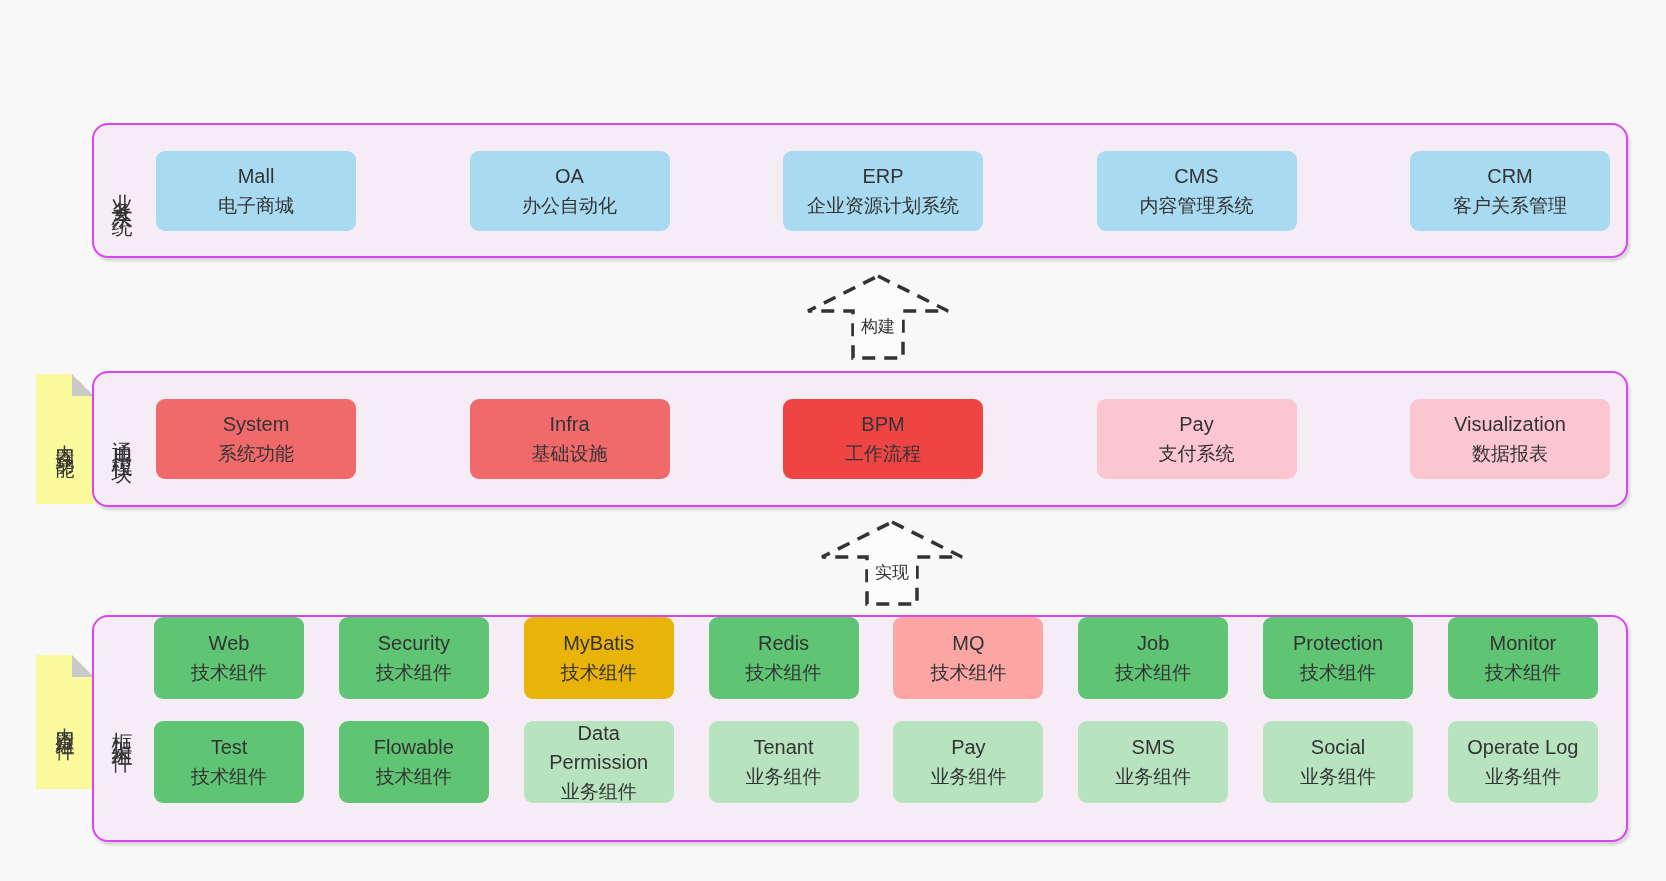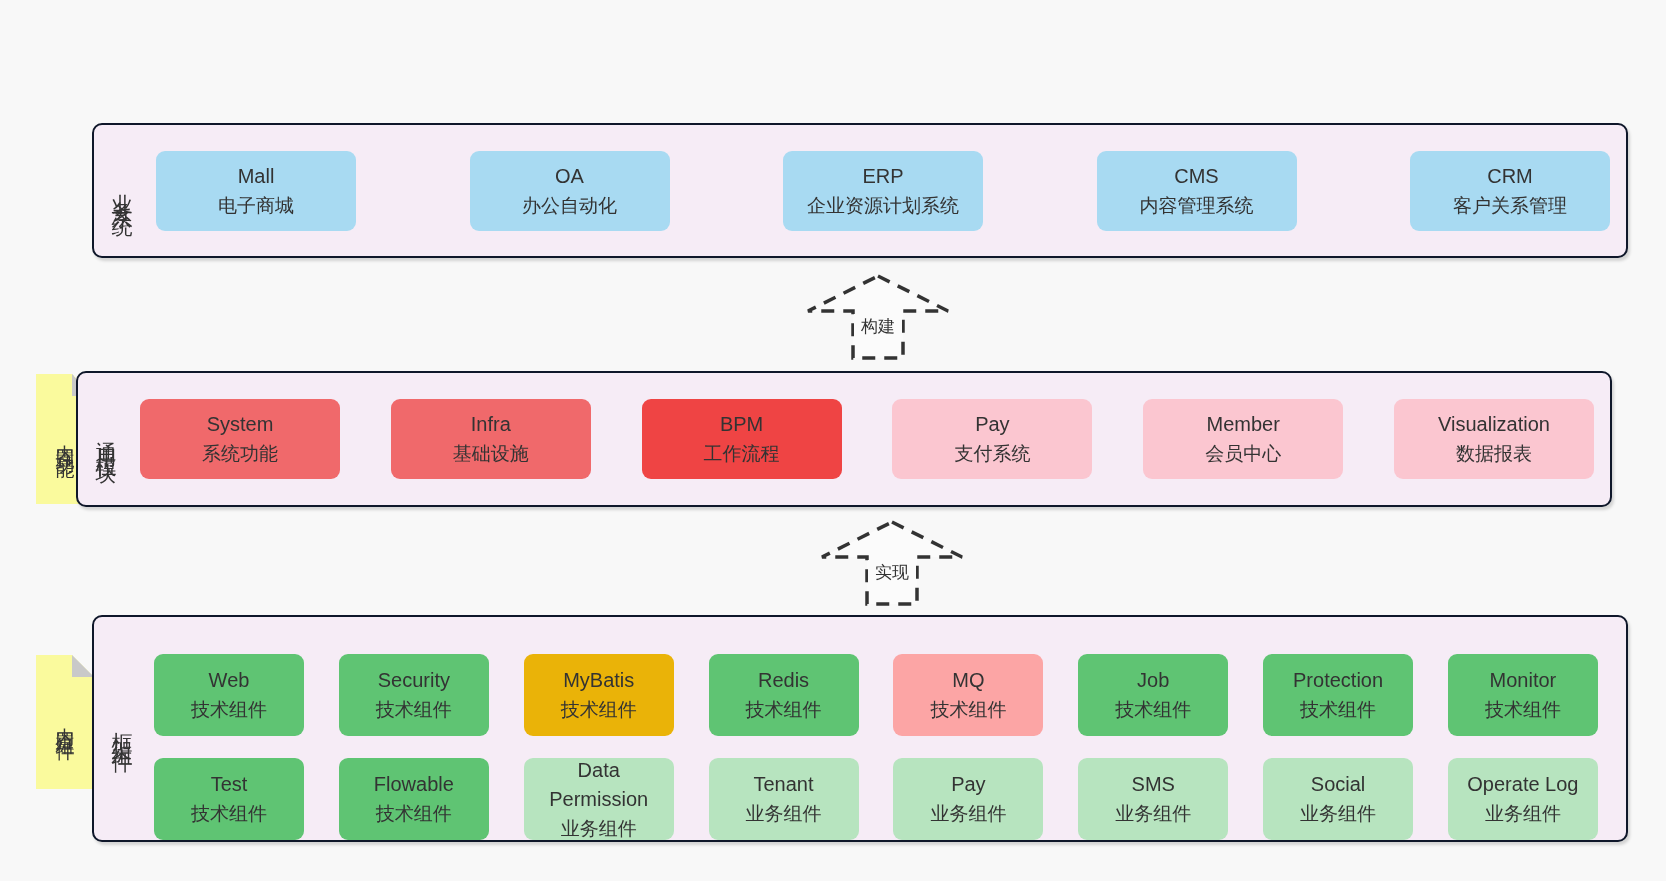--- a/index.html
+++ b/index.html
@@ -6,42 +6,42 @@
   body {
     width:1666px; height:881px; position:relative; overflow:hidden;
     background:#f8f8f8;
     font-family:"Liberation Sans", sans-serif;
     color:#333;
   }
   
   .layer {
     position:absolute;
     background:#f6ecf6;
-    border:2px solid #0f172a;
-    border-radius:10px;
+    border:2px solid #d946ef;
+    border-radius:16px;
     box-shadow:2px 3px 3px rgba(0,0,0,0.15);
     box-sizing:border-box;
     z-index:2;
   }
   #layer-business   { left:92px; top:123px; width:1536px; height:135px; }
-  #layer-modules    { left:76px; top:371px; width:1536px; height:136px; }
+  #layer-modules    { left:92px; top:371px; width:1536px; height:136px; }
   #layer-components { left:92px; top:615px; width:1536px; height:227px; }
 
   .side-label {
     position:absolute; left:14px; top:50%; transform:translateY(-50%);
     writing-mode:vertical-rl; text-orientation:upright;
     font-size:21px; letter-spacing:7px; color:#333; white-space:nowrap;
   }
   .row-content {
     position:absolute; left:62px; right:16px; top:0; bottom:0;
     display:flex; align-items:center; justify-content:space-between;
   }
   #layer-components .col-content {
     position:absolute; left:60px; right:28px; top:0; bottom:0;
-    display:flex; flex-direction:column; justify-content:flex-end; gap:22px;
+    display:flex; flex-direction:column; justify-content:flex-start; gap:22px;
   }
   #layer-components .box-row {
     display:flex; justify-content:space-between;
   }
 
   
   .box {
     box-sizing:border-box;
     border-radius:9px;
     display:flex; flex-direction:column; align-items:center; justify-content:center;
@@ -141,24 +141,20 @@
       </div>
       <div class="box box-wide pink" style="background: #ef4444;">
         <div class="box-name">BPM</div>
         <div class="box-desc">工作流程</div>
       </div>
       <div class="box box-wide pink" style="background: rgb(251, 198, 208);">
         <div class="box-name">Pay</div>
         <div class="box-desc">支付系统</div>
       </div>
       <div class="box box-wide pink" style="background: rgb(251, 198, 208);">
-        <div class="box-name">Member</div>
-        <div class="box-desc">会员中心</div>
-      </div>
-      <div class="box box-wide pink" style="background: rgb(251, 198, 208);">
         <div class="box-name">Visualization</div>
         <div class="box-desc">数据报表</div>
       </div>
     </div>
 </div>
 
 <svg class="arrow-svg" id="arrow-implement" width="164" height="100" viewBox="0 0 164 100">
   <path class="arrow-path" d="M80 12 L150 47 L105 47 L105 94 L55 94 L55 47 L10 47 Z"></path>
   <rect class="arrow-label-bg" x="56" y="50" width="48" height="24"></rect>
   <text class="arrow-label" x="80" y="68" text-anchor="middle">实现</text>

